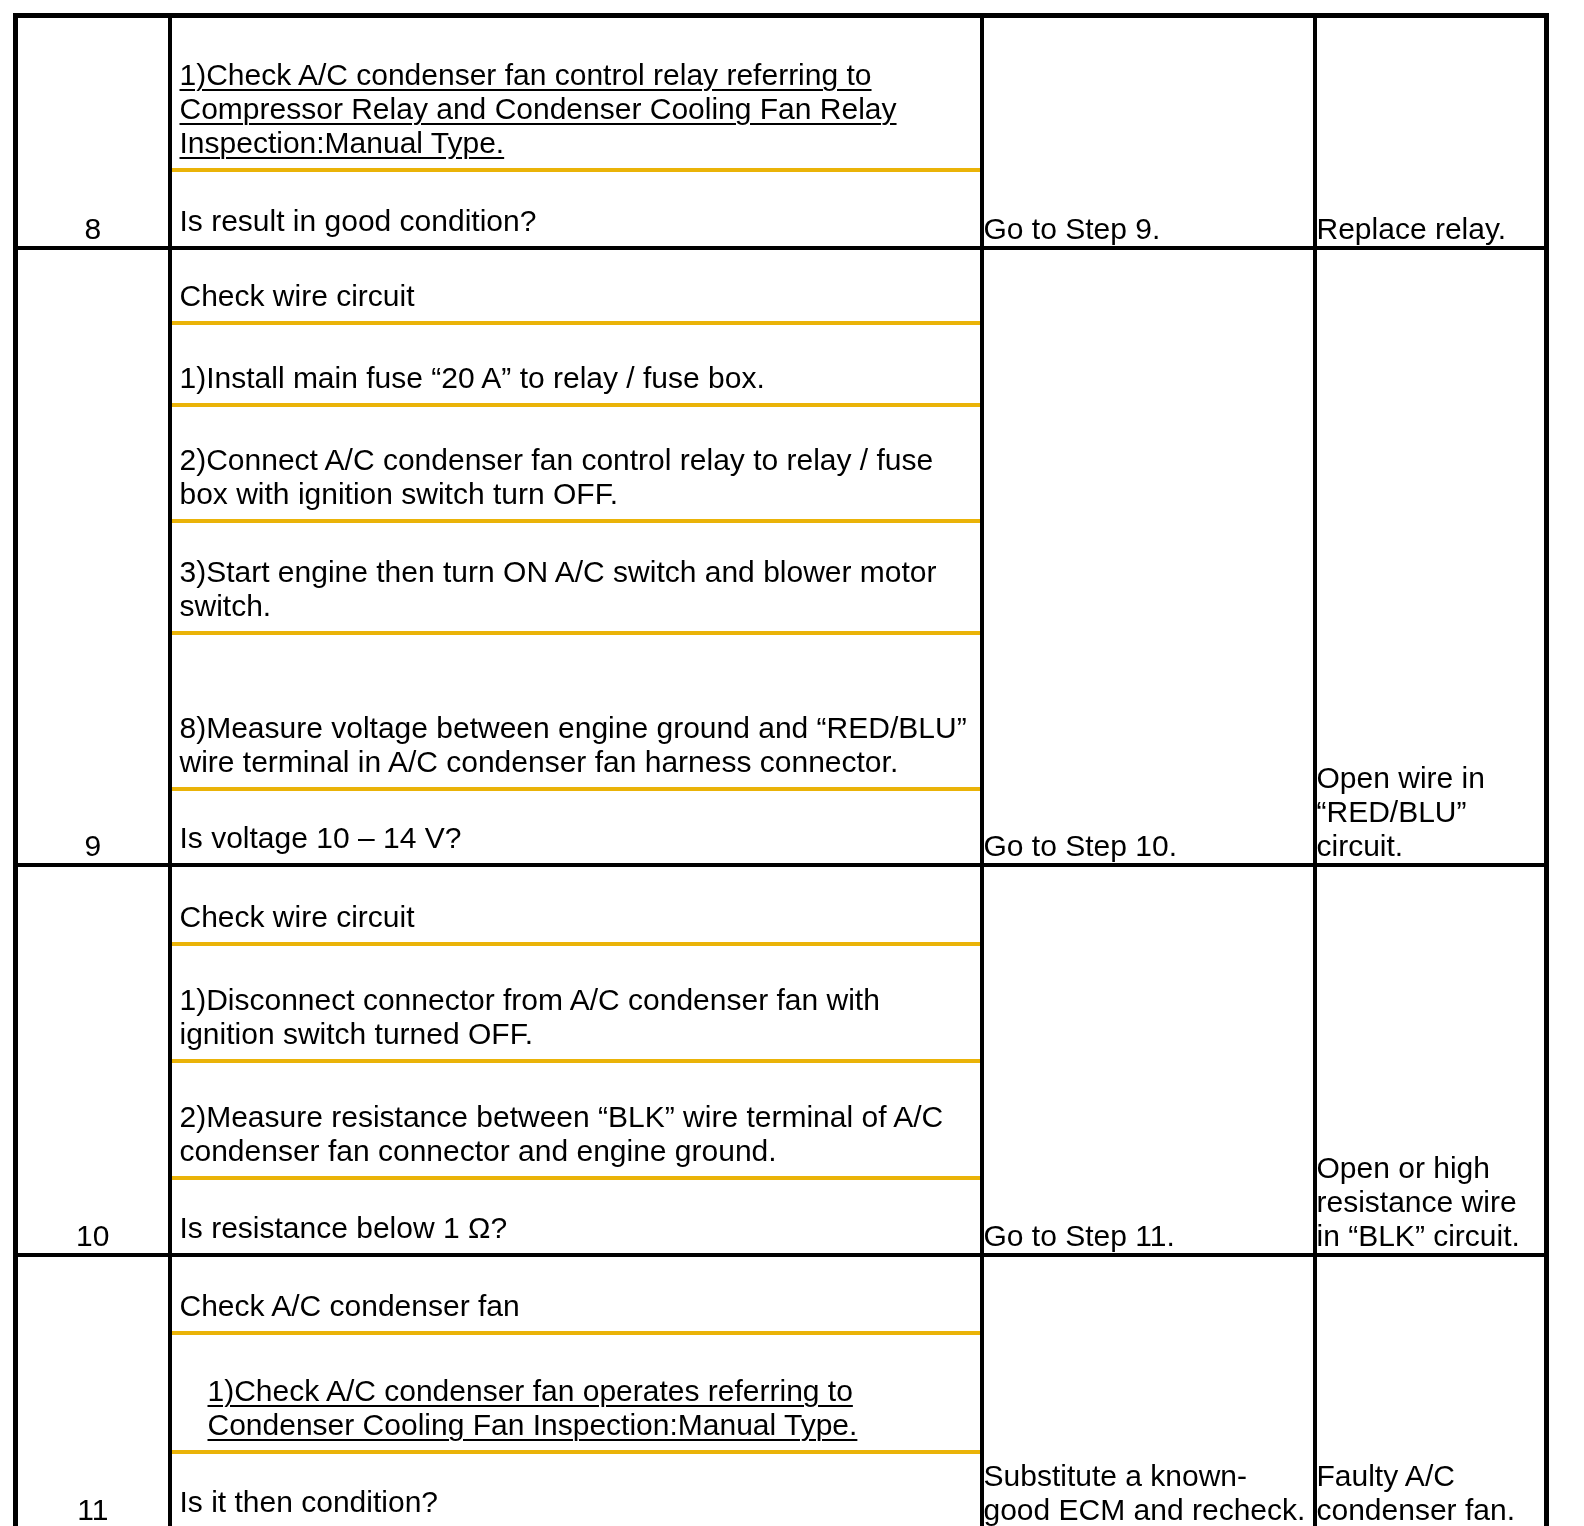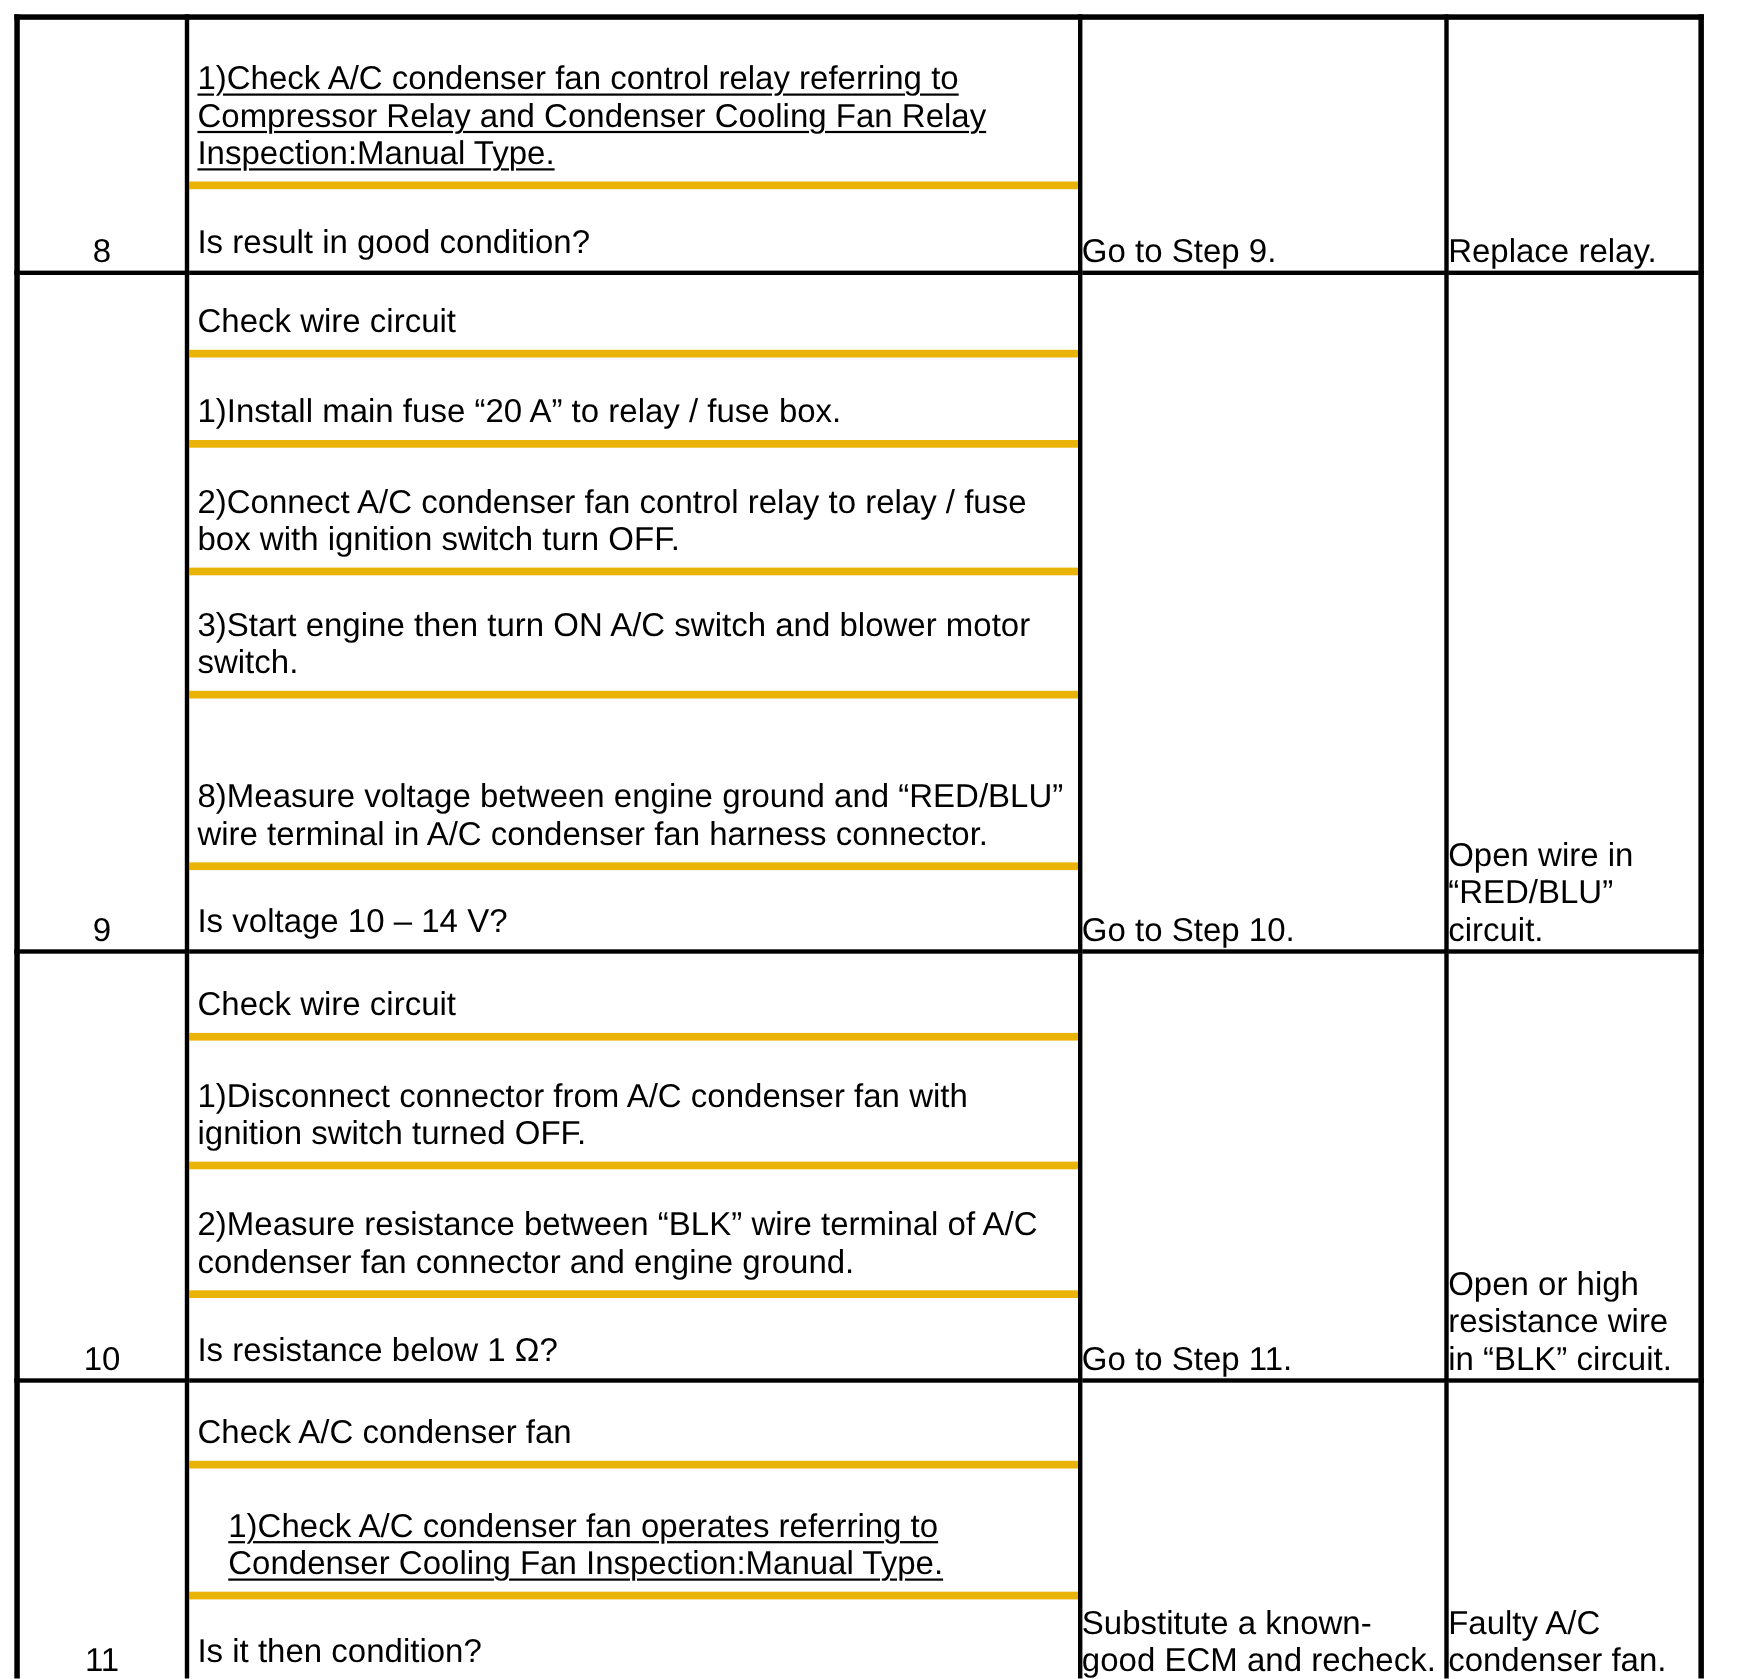--- a/index.html
+++ b/index.html
@@ -52,21 +52,21 @@
     vertical-align: bottom;
     padding: 0 2px 9px 7px;
   }
   .sub-cell {
     box-sizing: border-box;
     display: flex;
     align-items: flex-end;
     padding: 0 10px 8px 8px;
   }
   .sub-cell.has-divider {
-    border-bottom: 7px solid #eab308;
+    border-bottom: 4px solid #eab308;
   }
   .link-text {
     text-decoration: underline;
     text-decoration-thickness: 2px;
     text-underline-offset: 4px;
   }
 </style>
 </head>
 <body>
 

